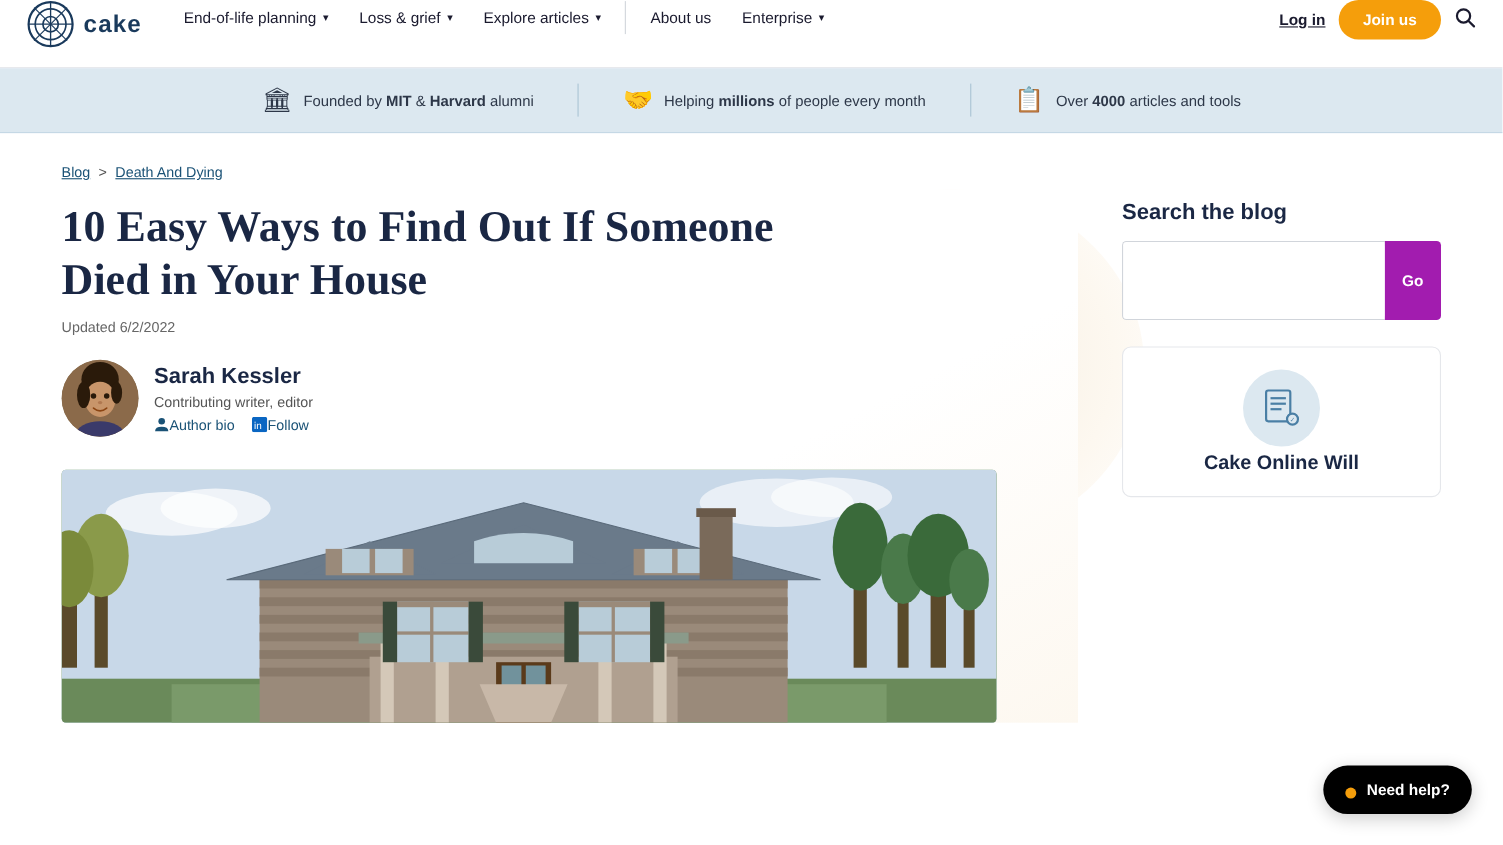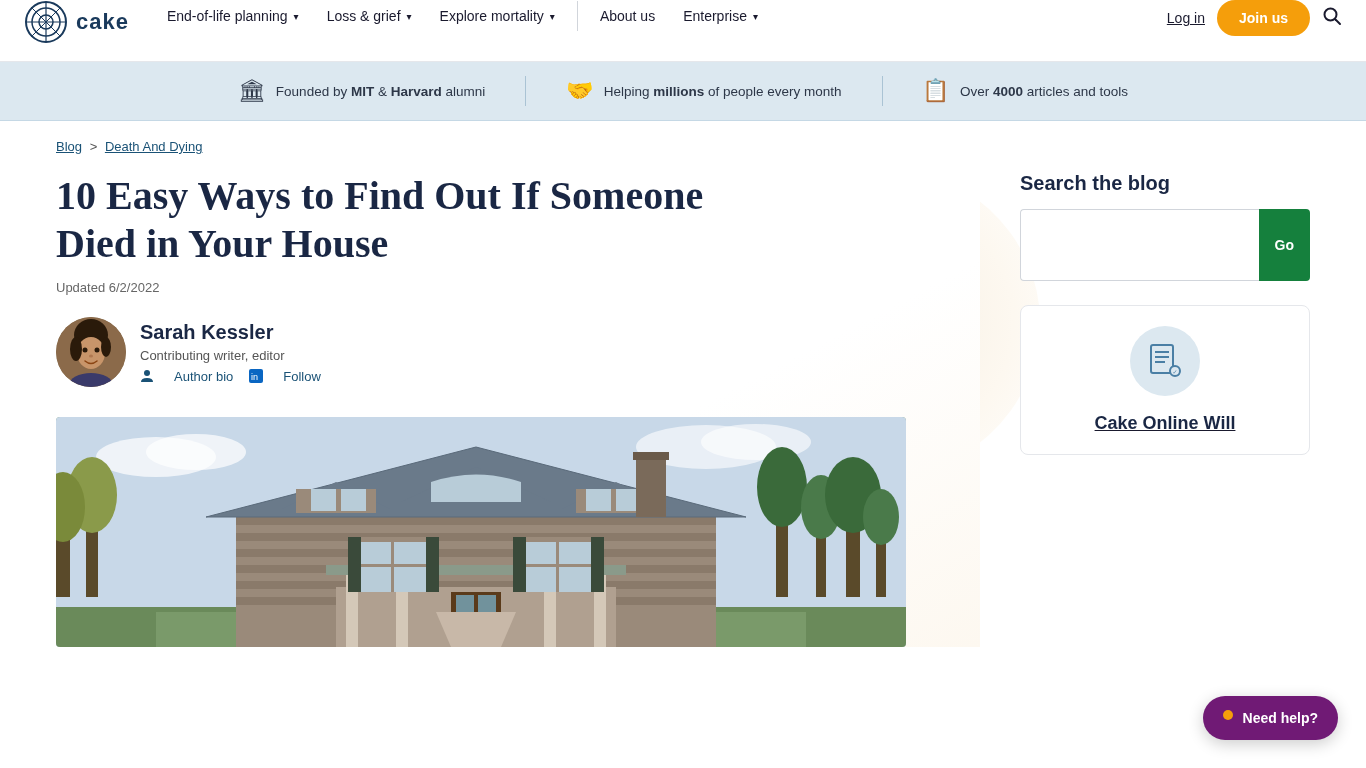--- a/index.html
+++ b/index.html
@@ -61,21 +61,21 @@
       display: flex;
       align-items: center;
       gap: 12px;
     }
     .login-btn {
       font-size: 14px;
       font-family: Arial, sans-serif;
       color: #1a1a2e;
       cursor: pointer;
       text-decoration: underline;
-      font-weight: 400;
+      font-weight: 700;
     }
     .join-btn {
       background: #f59e0b;
       color: #fff;
       border: none;
       border-radius: 24px;
       padding: 10px 22px;
       font-size: 14px;
       font-family: Arial, sans-serif;
       font-weight: 700;
@@ -113,21 +113,21 @@
       height: 30px;
       background: #aac3d4;
     }
     .banner-icon {
       font-size: 22px;
       color: #2d3748;
     }
 
     
     .breadcrumb {
-      padding: 18px 56px 8px;
+      padding: 28px 56px 8px;
       font-size: 13px;
       font-family: Arial, sans-serif;
       color: #555;
     }
     .breadcrumb a {
       color: #1a5276;
       text-decoration: underline;
       cursor: pointer;
     }
     .breadcrumb span { color: #555; margin: 0 4px; }
@@ -196,21 +196,21 @@
     }
     .author-links {
       display: flex;
       align-items: center;
       gap: 16px;
       margin-top: 2px;
     }
     .author-link {
       display: flex;
       align-items: center;
-      gap: 20px;
+      gap: 0;
       font-size: 13px;
       color: #1a5276;
       font-family: Arial, sans-serif;
       cursor: pointer;
       text-decoration: none;
     }
 
     
     .hero-image-area {
       width: 100%;
@@ -246,21 +246,21 @@
       border: 1px solid #d1d5db;
       border-right: none;
       border-radius: 4px 0 0 4px;
       padding: 10px 12px;
       font-size: 14px;
       font-family: Arial, sans-serif;
       outline: none;
       color: #1a1a2e;
     }
     .search-go-btn {
-      background: #15803d;
+      background: #a21caf;
       color: #fff;
       border: none;
       border-radius: 0 4px 4px 0;
       padding: 28px 16px;
       font-size: 14px;
       font-weight: 700;
       font-family: Arial, sans-serif;
       cursor: pointer;
     }
 
@@ -269,23 +269,22 @@
       border: 1px solid #e5e7eb;
       border-radius: 8px;
       overflow: hidden;
       background: #fff;
     }
     .sidebar-card-body {
       padding: 20px;
       display: flex;
       flex-direction: column;
       align-items: center;
-      gap: 17px;
+      gap: 4px;
       text-align: center;
-      text-decoration: underline;
     }
     .card-icon-circle {
       width: 70px;
       height: 70px;
       border-radius: 50%;
       background: #dce8f0;
       display: flex;
       align-items: center;
       justify-content: center;
       font-size: 28px;
@@ -296,26 +295,26 @@
       font-weight: 700;
       color: #1a2744;
       font-family: Arial, sans-serif;
     }
 
     
     .chat-bubble {
       position: fixed;
       bottom: 28px;
       right: 28px;
-      background: #701a75;
+      background: #000000;
       color: #fff;
       border-radius: 30px;
       padding: 14px 20px;
       display: flex;
-      align-items: flex-start;
+      align-items: flex-end;
       gap: 10px;
       font-size: 14px;
       font-family: Arial, sans-serif;
       font-weight: 600;
       cursor: pointer;
       box-shadow: 0 4px 16px rgba(0,0,0,0.2);
       z-index: 999;
     }
     .chat-dot {
       width: 10px;
@@ -358,21 +357,21 @@
   <div class="nav-links">
     <div class="nav-item">
       <span>End-of-life planning</span>
       <span class="chevron">▾</span>
     </div>
     <div class="nav-item">
       <span>Loss &amp; grief</span>
       <span class="chevron">▾</span>
     </div>
     <div class="nav-item">
-      <span>Explore mortality</span>
+      <span>Explore articles</span>
       <span class="chevron">▾</span>
     </div>
     <div class="nav-divider"></div>
     <div class="nav-item">
       <span>About us</span>
     </div>
     <div class="nav-item">
       <span>Enterprise</span>
       <span class="chevron">▾</span>
     </div>

